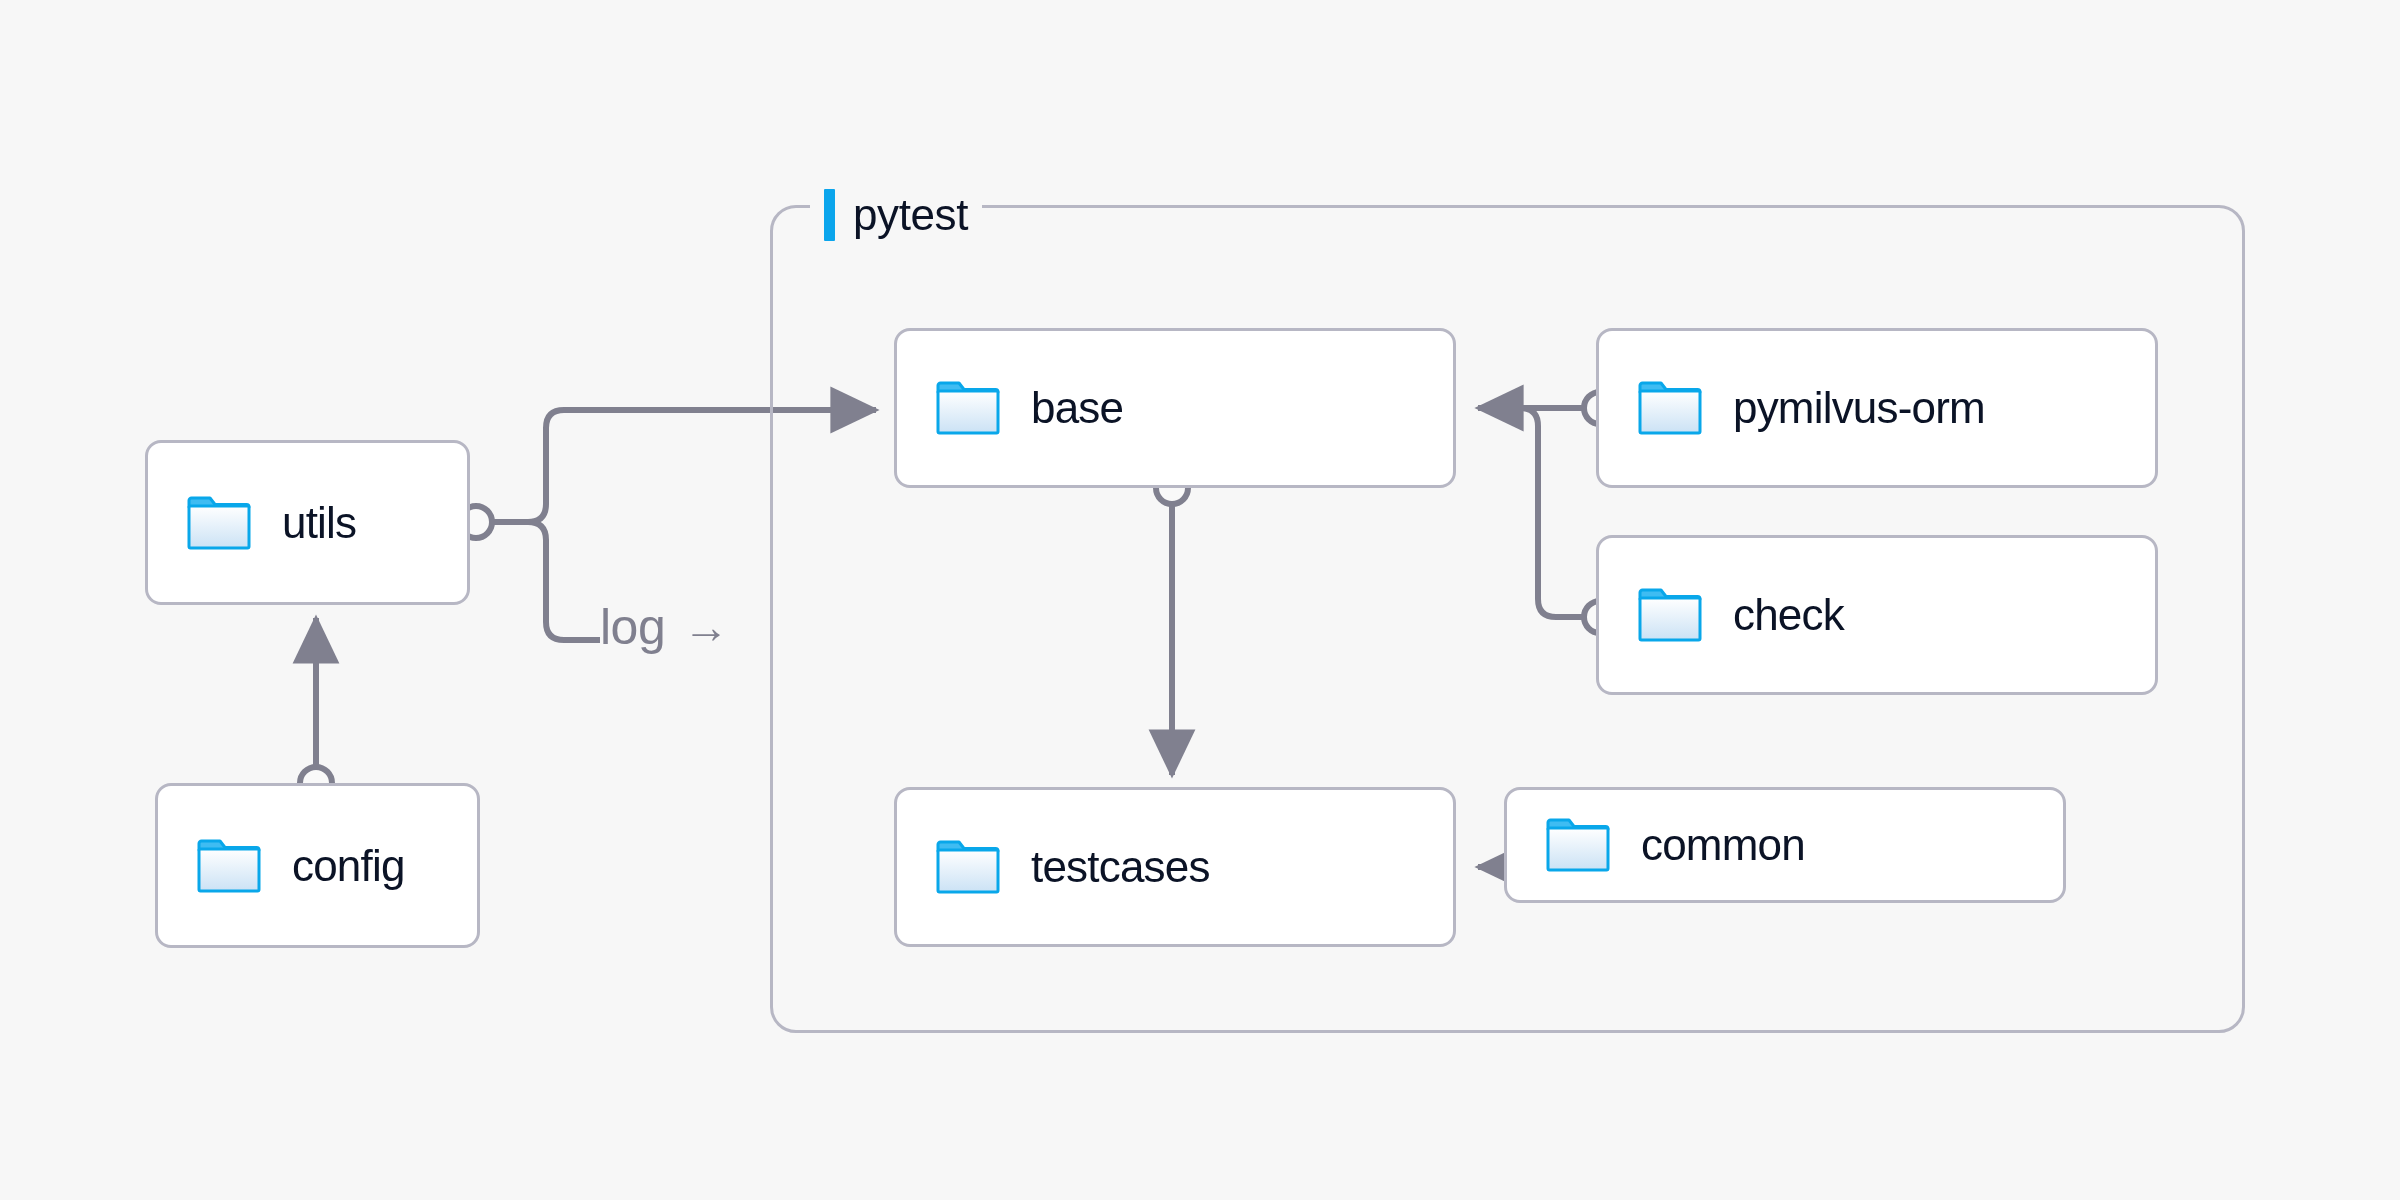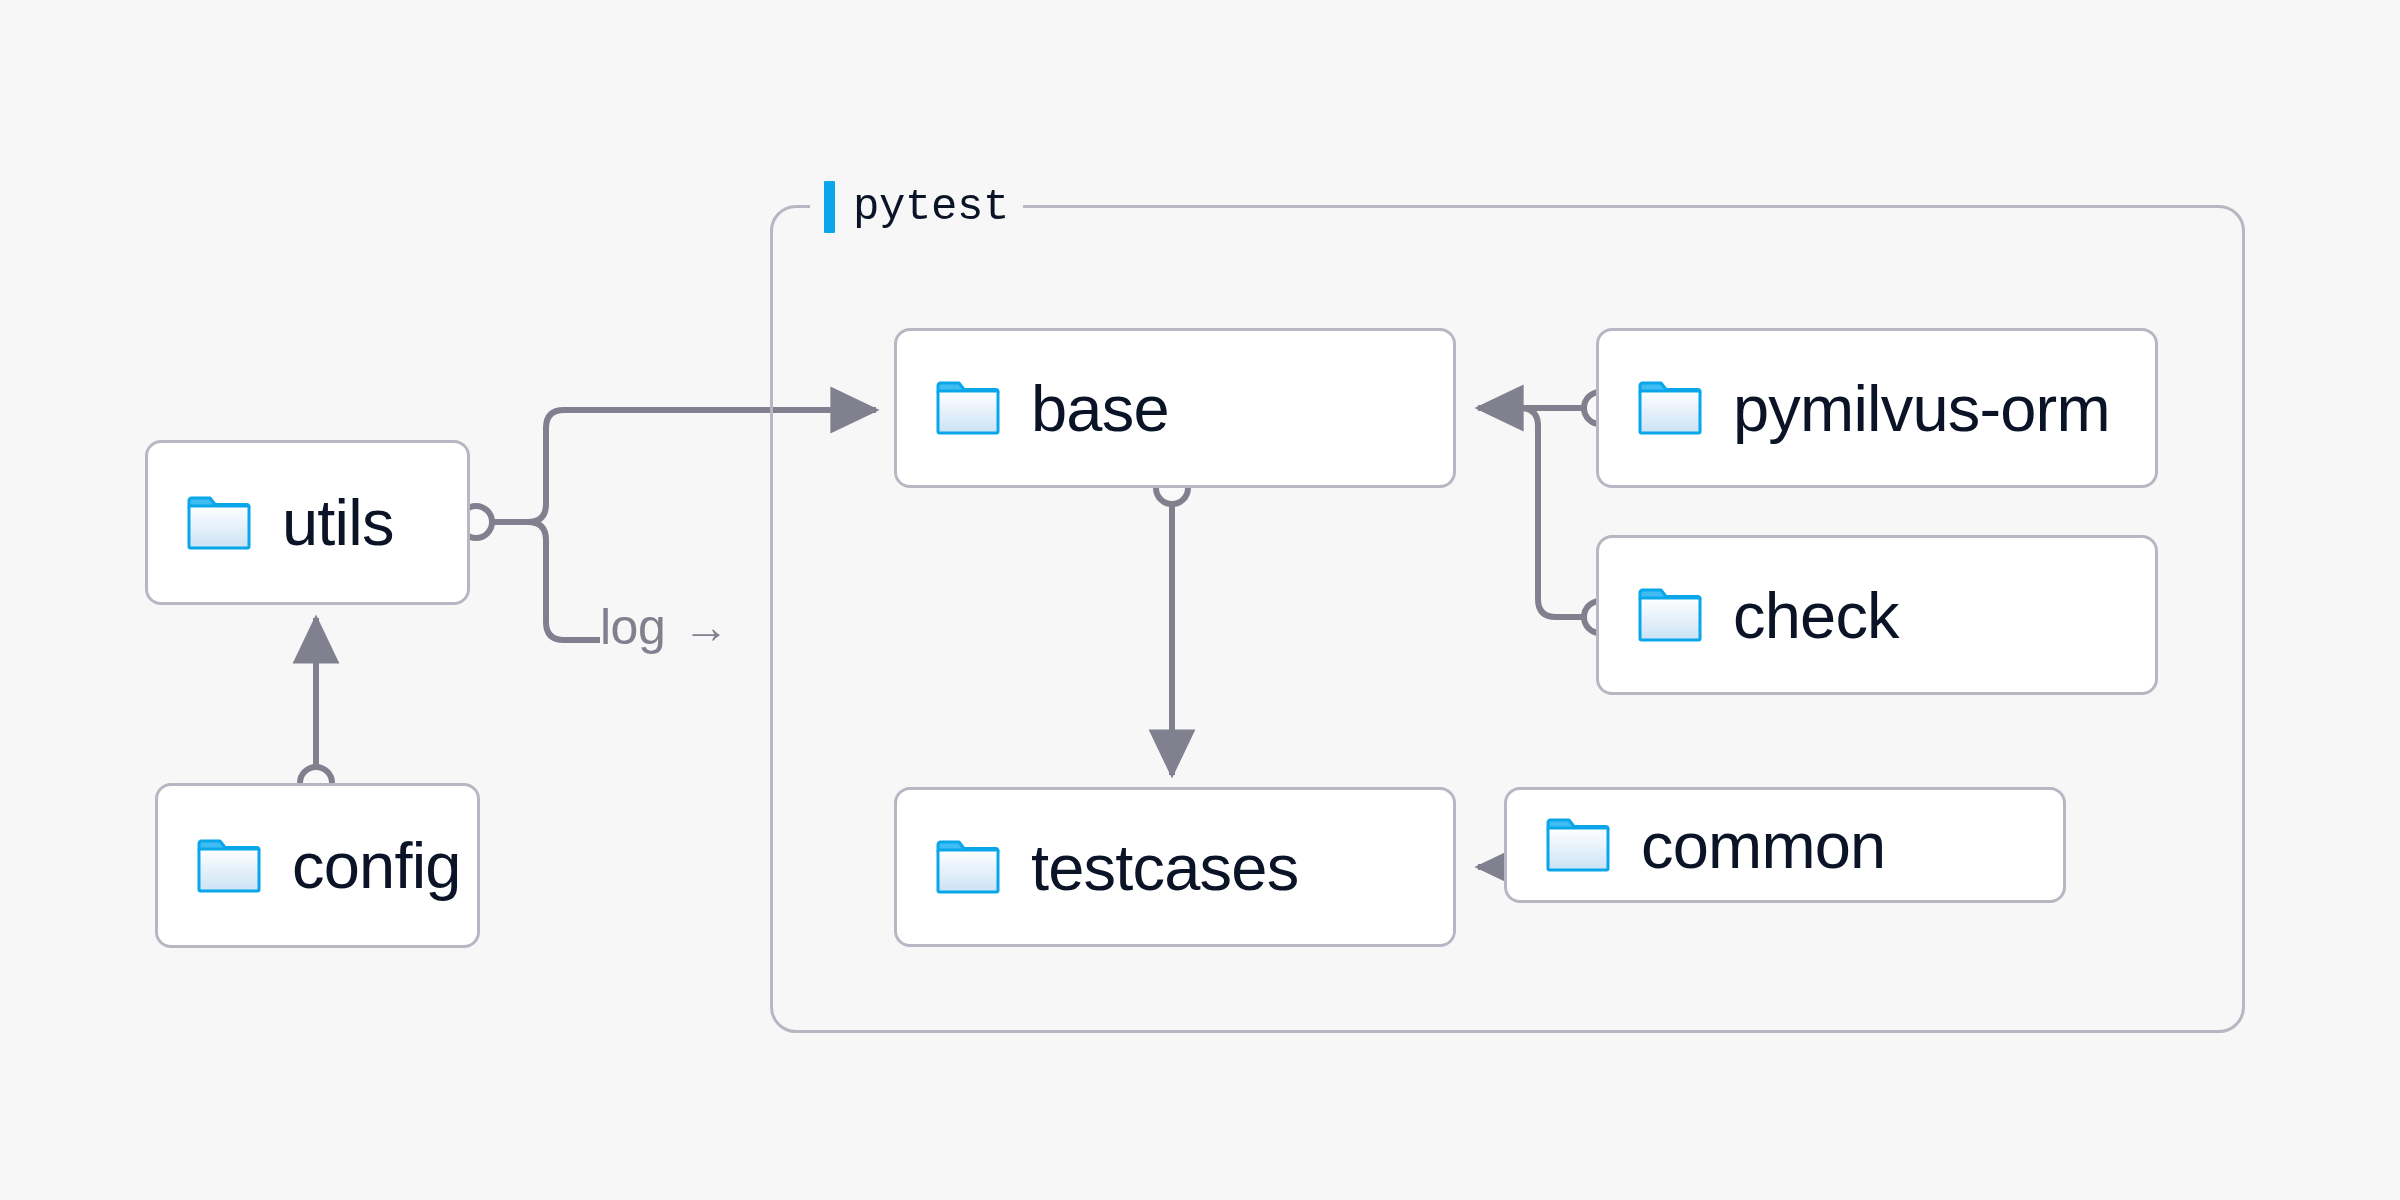--- a/index.html
+++ b/index.html
@@ -65,21 +65,21 @@
     background: #ffffff;
     border: 3px solid #b7b7c4;
     border-radius: 16px;
     box-sizing: border-box;
     display: flex;
     align-items: center;
     padding-left: 38px;
     gap: 30px;
   }
   .node-label {
-    font-size: 65px;
+    font-size: 44px;
     color: #0b1326;
     letter-spacing: -0.8px;
     white-space: nowrap;
   }
   .folder-icon {
     flex: 0 0 auto;
     width: 66px;
     height: 56px;
     display: block;
   }
@@ -140,21 +140,21 @@
       <circle cx="316" cy="783" r="16"></circle>
       <circle cx="1172" cy="488" r="16"></circle>
       <circle cx="1600" cy="408" r="16"></circle>
       <circle cx="1600" cy="617" r="16"></circle>
       <circle cx="1600" cy="867" r="16"></circle>
     </g>
   </svg>
 
   <div class="group-box" style="left:770px; top:205px; width:1475px; height:828px;"></div>
 
-  <div class="group-label" style="left:810px; top:180px;font-family:Liberation Mono, monospace;">
+  <div class="group-label" style="left:810px; top:188px;">
     <span class="group-accent"></span>
     <span class="group-label-text">pytest</span>
   </div>
 
   <div class="edge-label" style="left:600px; top:598px;">
     <span>log</span>
     <span class="edge-label-arrow">→</span>
   </div>
 
   <div class="node" style="left:145px; top:440px; width:325px; height:165px;">

